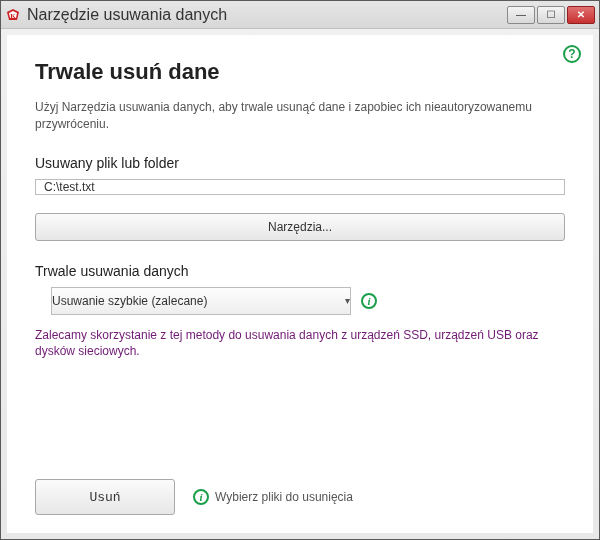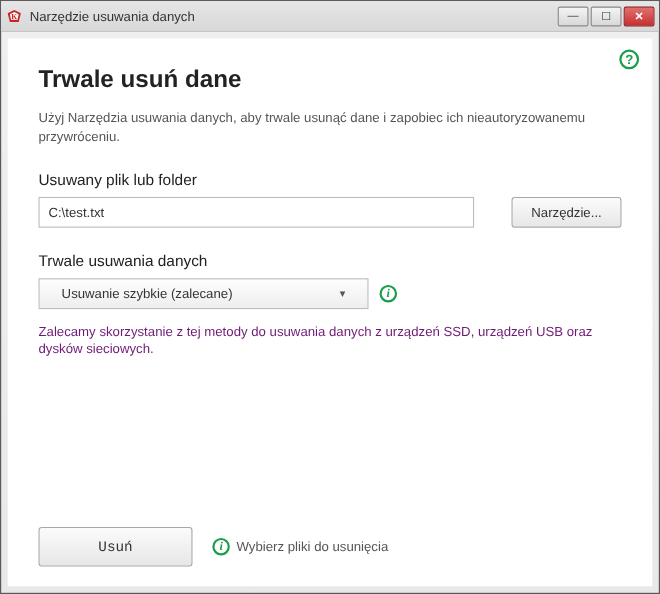--- a/index.html
+++ b/index.html
@@ -28,21 +28,21 @@
   }
   .titlebar-icon {
     width: 16px;
     height: 16px;
     margin-right: 6px;
     display: flex;
     align-items: center;
     justify-content: center;
   }
   .title-text {
-    font-size: 12px;
+    font-size: 16px;
     color: #333;
     flex: 1;
   }
   .win-controls {
     display: flex;
     gap: 2px;
   }
   .win-btn {
     width: 28px;
     height: 18px;
@@ -97,22 +97,23 @@
     line-height: 1.4;
     margin-bottom: 22px;
   }
   .section-label {
     font-size: 14px;
     color: #222;
     margin-bottom: 8px;
   }
   .file-row {
     display: flex;
-    gap: 34px;
+    gap: 18px;
     margin-bottom: 22px;
+    flex-direction: column;
   }
   .text-input {
     flex: 1;
     height: 28px;
     border: 1px solid #bcbcbc;
     padding: 0 8px;
     font-size: 12px;
     color: #333;
     background: #fff;
   }
@@ -134,23 +135,24 @@
     margin-bottom: 12px;
   }
   .select {
     width: 300px;
     height: 28px;
     border: 1px solid #bcbcbc;
     background: linear-gradient(#fdfdfd, #eeeeee);
     display: flex;
     align-items: center;
     justify-content: space-between;
-    padding: 0 20px;
-    font-size: 12px;
-    color: #333;
+    padding: 0 0;
+    font-size: 12px;
+    color: #333;
+    margin-left: 16px;
   }
   .chevron-down {
     font-size: 10px;
     color: #555;
   }
   .info-icon {
     width: 16px;
     height: 16px;
     border: 2px solid #1a9e4a;
     border-radius: 50%;
@@ -226,21 +228,21 @@
   <div class="content">
     <div class="help-icon">?</div>
 
     <h1 class="page-title">Trwale usuń dane</h1>
 
     <p class="intro-text">Użyj Narzędzia usuwania danych, aby trwale usunąć dane i zapobiec ich nieautoryzowanemu przywróceniu.</p>
 
     <div class="section-label">Usuwany plik lub folder</div>
     <div class="file-row">
       <input class="text-input" type="text" value="C:\test.txt" style="">
-      <button class="btn">Narzędzie...</button>
+      <button class="btn">Narzędzia...</button>
     </div>
 
     <div class="section-label">Trwale usuwania danych</div>
     <div class="select-row">
       <div class="select">
         <span>Usuwanie szybkie (zalecane)</span>
         <span class="chevron-down">▾</span>
       </div>
       <div class="info-icon">i</div>
     </div>

